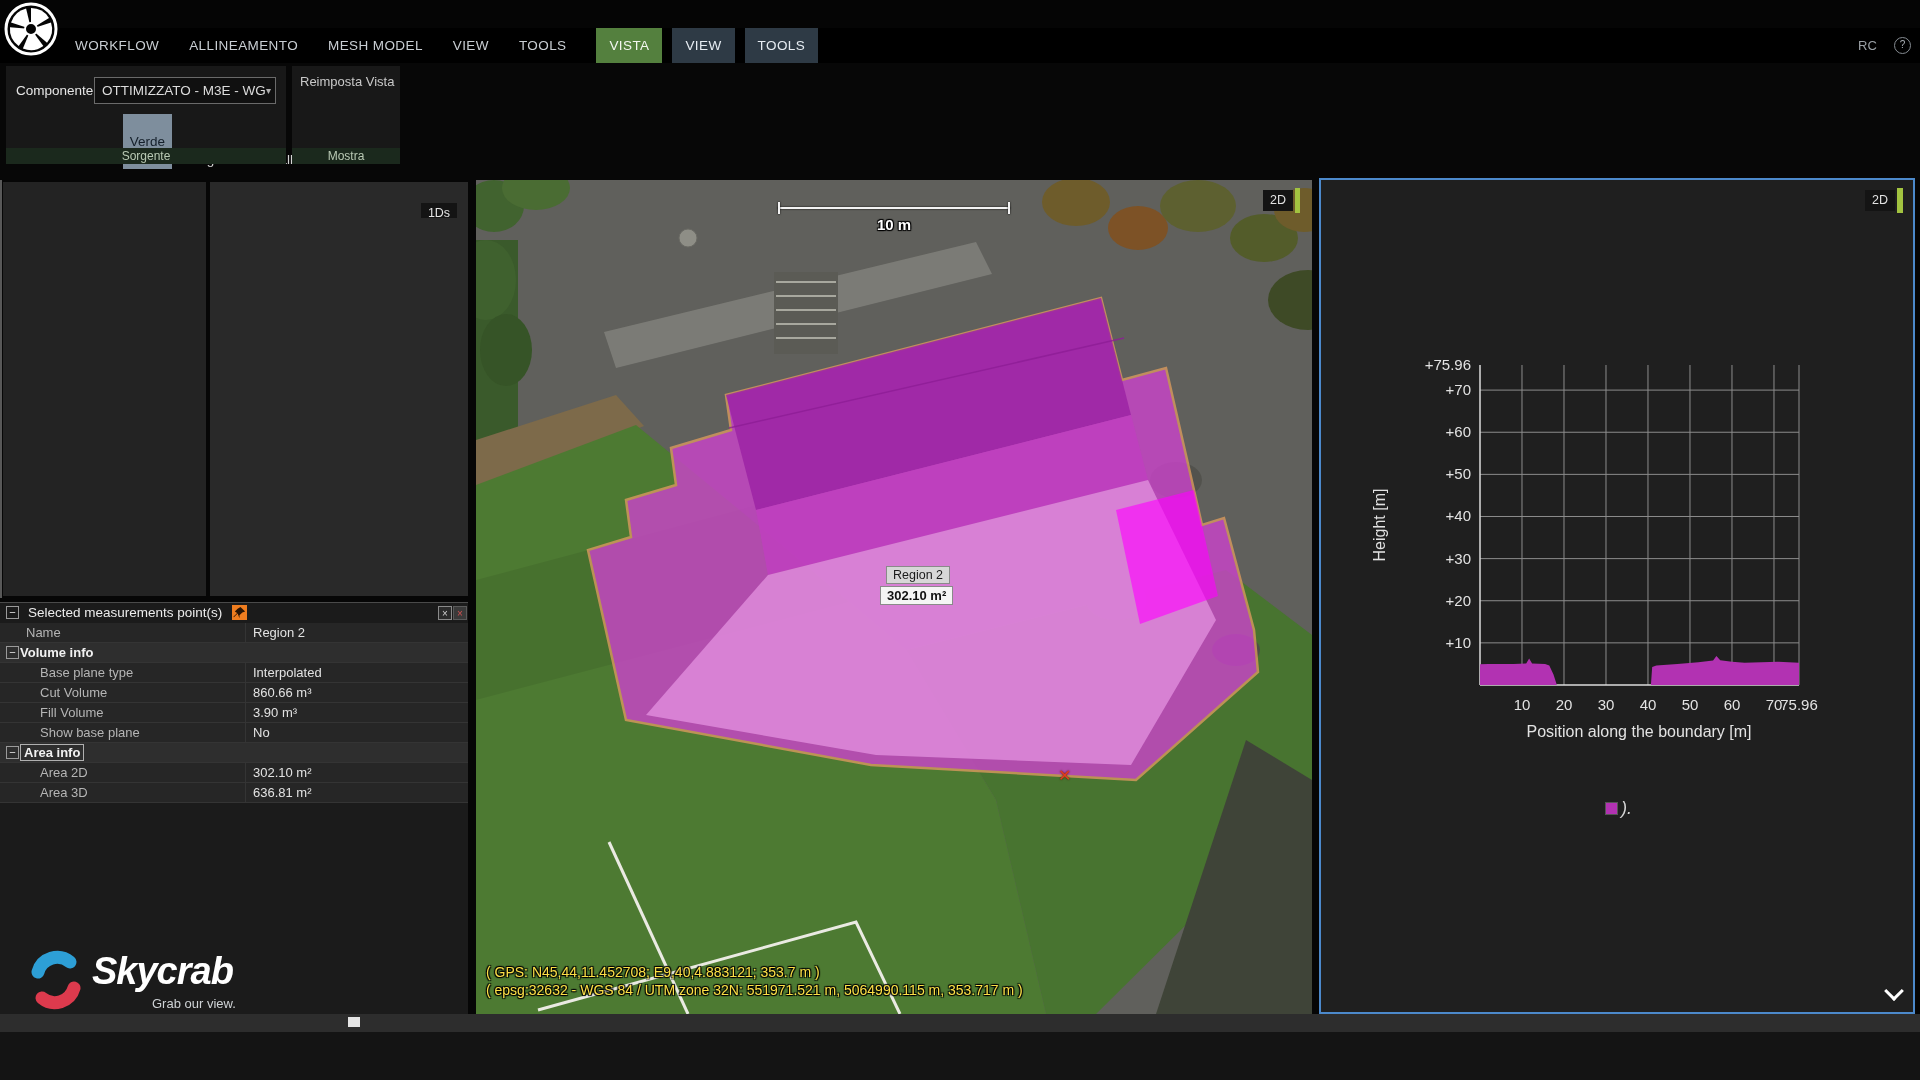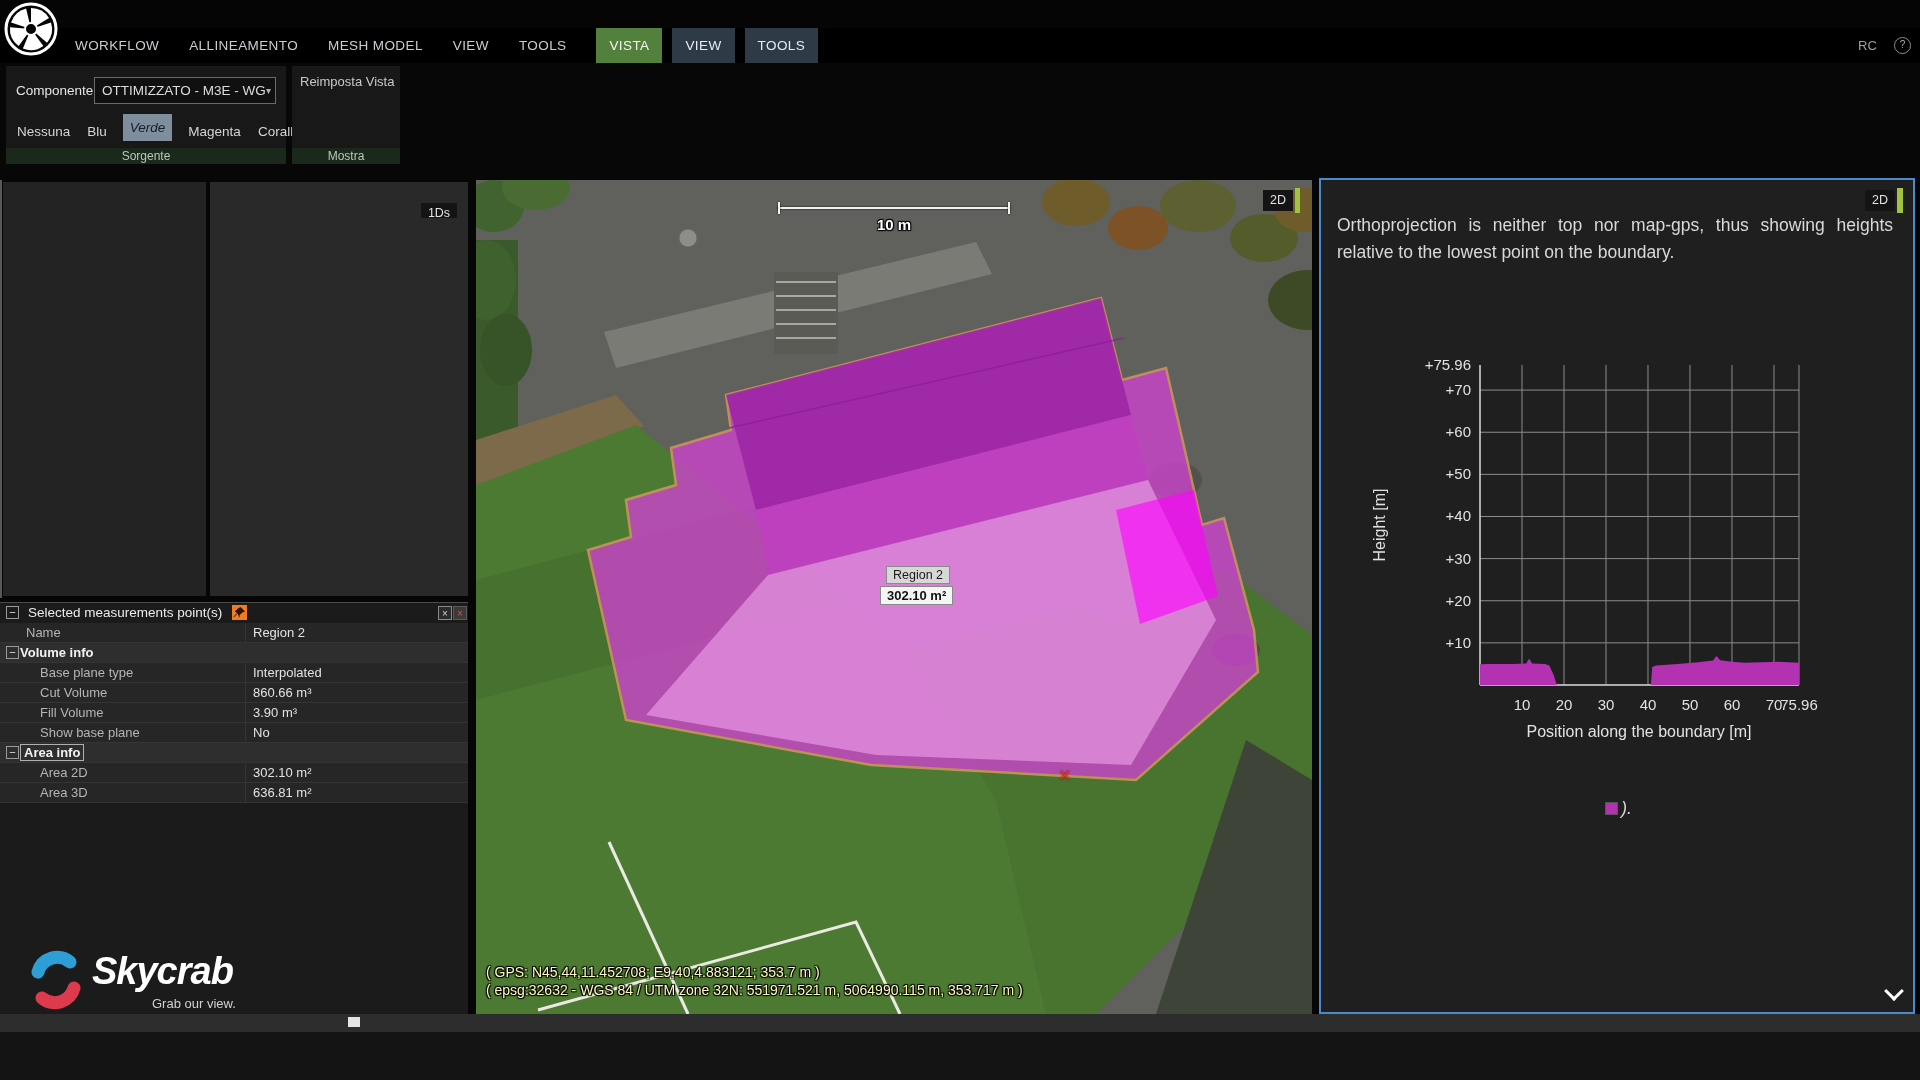--- a/index.html
+++ b/index.html
@@ -39,21 +39,21 @@
   #rgroup1 { left:6px; width:280px; }
   #rgroup2 { left:292px; width:108px; }
   .rbar { position:absolute; left:0; top:82px; width:100%; height:16px; background:#1b291d;
     color:#b9c9b4; font-size:12px; text-align:center; line-height:16px; }
   #componente-label { left:10px; top:11px; line-height:27px; color:#e5e5e5; font-size:13.5px; }
   #componente-select { left:88px; top:11px; width:182px; height:27px; background:#101010; border:1px solid #6a6a6a;
     color:#dcdcdc; font-size:13.5px; line-height:25px; padding:0 18px 0 7px; white-space:nowrap; overflow:hidden; }
   #componente-caret { position:absolute; right:4px; top:0; color:#b0b0b0; font-size:10px; line-height:25px; }
   #color-options { left:10px; top:48px; display:flex; gap:15px; align-items:flex-end; }
   .copt { color:#d5d5d5; font-size:13.5px; padding:2px 1px; }
-  .copt.sel { background:#7e8e9d; color:#141f2a; padding:6px 7px;font-style:italic; }
+  .copt.sel { background:#7e8e9d; color:#141f2a; padding:20px 7px; }
   #reimposta-btn { left:8px; top:8px; color:#c9c9c9; font-size:13px; }
 
   
   .pane { background:#232323; }
   #pane2 { background:#292929; }
   .view-badge { background:#141414; color:#e3e3e3; font-size:12.5px; text-align:center; line-height:21px; }
   .green-sliver { background:#a2c340; }
 
   
   #meas { left:0; top:602px; width:468px; height:412px; background:#1b1b1b; border-top:1px solid #4a4a4a; }
@@ -84,21 +84,21 @@
   #map { left:476px; top:180px; width:836px; height:834px; background:#60605c; overflow:hidden; }
   #scale-line { left:302px; top:27px; width:232px; height:2px; background:#f2f2f2; box-shadow:0 0 2px #000; }
   .scale-tick { width:2px; height:12px; background:#f2f2f2; box-shadow:0 0 2px #000; }
   #scale-label { left:302px; top:36px; width:232px; text-align:center; color:#fff; font-size:15px; font-weight:600;
     text-shadow:-1px -1px 1px #000,1px -1px 1px #000,-1px 1px 1px #000,1px 1px 1px #000; }
   #region-label-1 { left:410px; top:386px; background:#d7d7d7; border:1px solid #8a8a8a; color:#1a1a1a;
     font-size:12.5px; padding:1px 6px; }
   #region-label-2 { left:404px; top:406px; background:#f5f5f5; border:1px solid #8a8a8a; color:#111;
     font-size:13px; font-weight:600; padding:1px 6px; }
   #region-x { left:582px; top:586px; color:#e33c1e; font-size:16px; font-weight:bold; text-shadow:0 0 2px #401000; }
-  .gps { left:10px; color:#fef9c3; font-size:14px;
+  .gps { left:10px; color:#fde047; font-size:14px;
     text-shadow:-1px -1px 1px #000,1px -1px 1px #000,-1px 1px 1px #000,1px 1px 1px #000; }
 
   
   #rpanel { left:1319px; top:178px; width:596px; height:836px; border:2px solid #4c89cb; background:#1f1f1f; }
   #rp-note { left:16px; top:32px; width:556px; color:#d9d9d9; font-size:17.5px; line-height:27px; text-align:justify; }
   #rp-caption { left:0; top:618px; width:592px; display:flex; justify-content:center; align-items:center;
     color:#d6d6d6; font-size:17.5px; font-style:italic; }
   #rp-caption .swatch { width:13px; height:13px; margin:0 3px; border:1px solid #555; }
   #rp-chevron { left:566px; top:804px; width:14px; height:14px; border-right:3px solid #fff; border-bottom:3px solid #fff;
     transform:rotate(45deg); }
@@ -353,21 +353,20 @@
     <div class="abs" id="region-label-1">Region 2</div>
     <div class="abs" id="region-label-2">302.10 m²</div>
     <div class="abs" id="region-x">✕</div>
     <div class="abs gps" style="top:784px">( GPS: N45,44,11.452708; E9,40,4.883121; 353.7 m )</div>
     <div class="abs gps" style="top:802px">( epsg:32632 - WGS 84 / UTM zone 32N: 551971.521 m, 5064990.115 m, 353.717 m )</div>
   </div>
 
   <div class="abs" id="rpanel">
     <div class="abs view-badge" style="left:544px;top:10px;width:30px;height:21px">2D</div>
     <div class="abs green-sliver" style="left:576px;top:8px;width:6px;height:25px"></div>
-    <div class="abs" id="rp-note">Orthoprojection is neither top nor map-gps, thus showing heights relative to the lowest point on the boundary.</div>
 
     <svg class="abs" id="chart-svg" style="left:0;top:0" width="592" height="832" viewBox="0 0 592 832">
       <g id="grid-g">
           <line x1="159" x2="478" y1="210.10795155344914" y2="210.10795155344914" stroke="#8c8c8c" stroke-width="1"></line>
           <line x1="159" x2="478" y1="252.23538704581355" y2="252.23538704581355" stroke="#8c8c8c" stroke-width="1"></line>
           <line x1="159" x2="478" y1="294.36282253817797" y2="294.36282253817797" stroke="#8c8c8c" stroke-width="1"></line>
           <line x1="159" x2="478" y1="336.49025803054235" y2="336.49025803054235" stroke="#8c8c8c" stroke-width="1"></line>
           <line x1="159" x2="478" y1="378.6176935229068" y2="378.6176935229068" stroke="#8c8c8c" stroke-width="1"></line>
           <line x1="159" x2="478" y1="420.7451290152712" y2="420.7451290152712" stroke="#8c8c8c" stroke-width="1"></line>
           <line x1="159" x2="478" y1="462.8725645076356" y2="462.8725645076356" stroke="#8c8c8c" stroke-width="1"></line>

